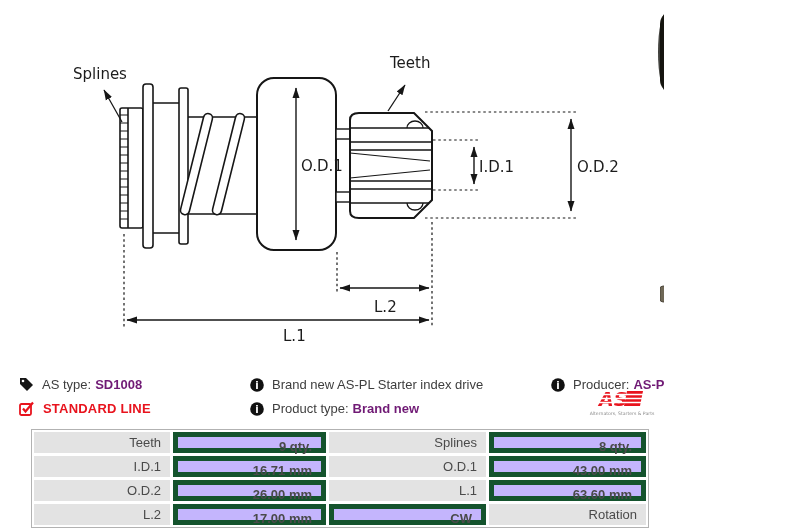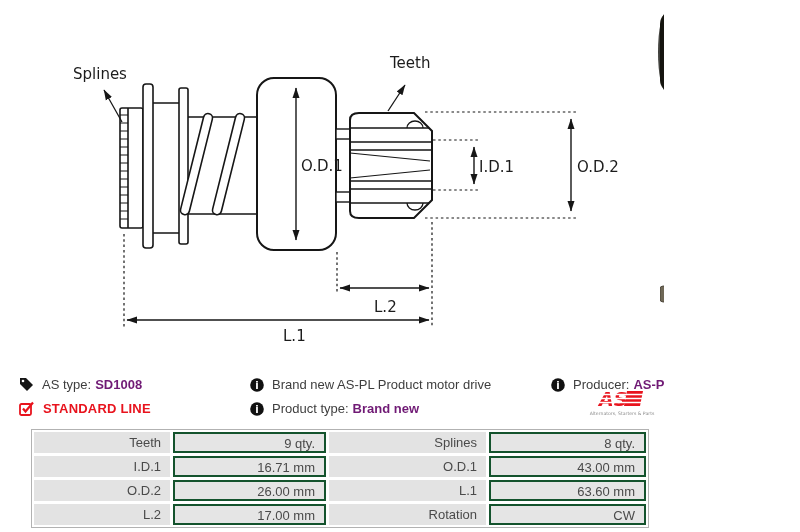--- a/index.html
+++ b/index.html
@@ -25,21 +25,21 @@
 
   .logo{position:absolute;left:586px;top:389px;}
 
   
   .spec-table{position:absolute;left:31px;top:429px;width:618px;box-sizing:border-box;
               border:1px solid #b2b2b2;background:#fff;padding:2px;
               display:grid;grid-template-columns:136px 153px 157px 1fr;gap:3px;}
   .cell{height:21px;line-height:21px;font-size:13px;color:#4a4a4a;
         text-align:right;padding-right:9px;}
   .cell.lab{background:#e3e3e3;}
-  .cell.val{background:#e5e5e5;border:2px solid #14532d;line-height:19px;box-sizing:border-box;}
+  .cell.val{background:#c4b5fd;border:5px solid #14532d;line-height:19px;box-sizing:border-box;font-weight:bold;}
 </style>
 </head>
 <body>
 
 <div class="page">
 
   <svg class="drawing" width="655" height="370" viewBox="0 0 655 370">
     <defs>
       <marker id="ahE" markerWidth="11" markerHeight="9" refX="10" refY="4" orient="auto" markerUnits="userSpaceOnUse">
           <path d="M0,0.5 L10.5,4 L0,7.5 Z" fill="#161616"></path>
@@ -207,21 +207,21 @@
       <path d="M4,7.5 L6.5,10.5 L14,1.5" fill="none" stroke="#e8131d" stroke-width="2.2"></path>
     </svg>
     <span>STANDARD LINE</span>
   </div>
 
   <div class="info-line" style="left:250px;top:376px;">
     <svg class="ic" width="14" height="14" viewBox="0 0 14 14">
       <circle cx="7" cy="7" r="6.8" fill="#111"></circle>
       <text x="7" y="10.6" text-anchor="middle" font-size="10" font-weight="bold" fill="#fff" font-family="DejaVu Serif,serif">i</text>
     </svg>
-    <span>Brand new AS-PL Product motor drive</span>
+    <span>Brand new AS-PL Starter index drive</span>
   </div>
 
   <div class="info-line" style="left:250px;top:400px;">
     <svg class="ic" width="14" height="14" viewBox="0 0 14 14">
       <circle cx="7" cy="7" r="6.8" fill="#111"></circle>
       <text x="7" y="10.6" text-anchor="middle" font-size="10" font-weight="bold" fill="#fff" font-family="DejaVu Serif,serif">i</text>
     </svg>
     <span>Product type:</span>
     <b>Brand new</b>
   </div>
@@ -255,17 +255,17 @@
     <div class="cell lab">O.D.1</div>
     <div class="cell val">43.00 mm</div>
 
     <div class="cell lab">O.D.2</div>
     <div class="cell val">26.00 mm</div>
     <div class="cell lab">L.1</div>
     <div class="cell val">63.60 mm</div>
 
     <div class="cell lab">L.2</div>
     <div class="cell val">17.00 mm</div>
+    <div class="cell val">CW</div>
     <div class="cell lab">Rotation</div>
-    <div class="cell val">CW</div>
   </div>
 
 </div>
 
 </body></html>

